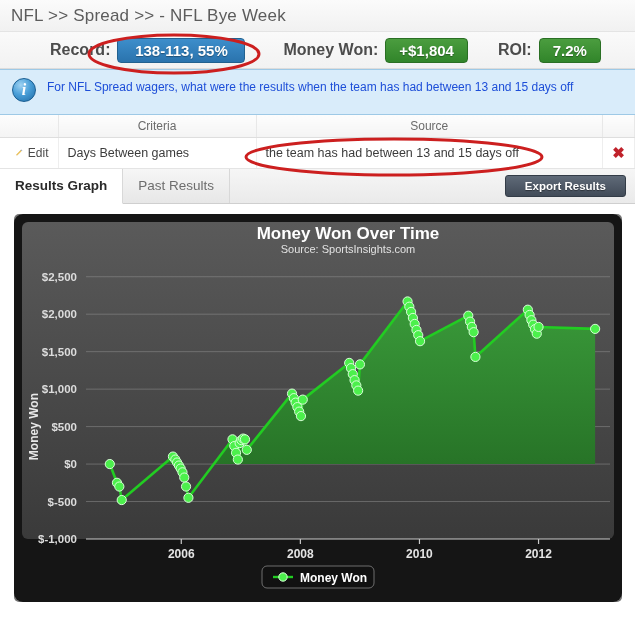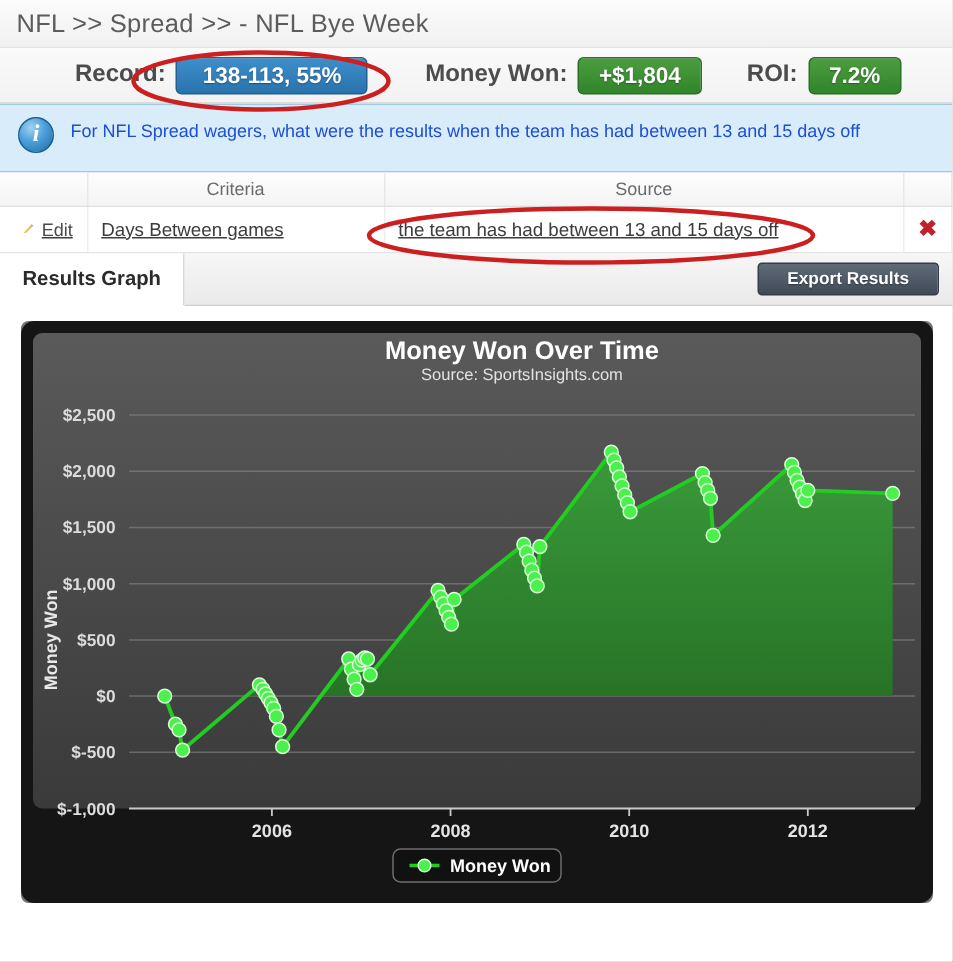--- a/index.html
+++ b/index.html
@@ -131,21 +131,20 @@
   }
   .crit-table td {
     background: #ffffff;
     border-bottom: 1px solid #e4e4e4;
     border-right: 1px solid #eeeeee;
     font-size: 12.5px;
     color: #3c3c3c;
     height: 31px;
     padding: 0 9px;
     box-sizing: border-box;
-    text-decoration: underline;
   }
   .col-edit { width: 58px; }
   .col-crit { width: 198px; }
   .col-det  { }
   .col-del  { width: 32px; }
   .edit-cell {
     display: flex; align-items: center;
     gap: 5px;
     padding-left: 6px;
   }
@@ -267,20 +266,21 @@
         <td class="col-det">the team has had between 13 and 15 days off</td>
         <td class="col-del del-cell">
           <span class="x-icon">✖</span>
         </td>
       </tr>
     </tbody>
   </table>
 
   <div class="tabbar">
     <div class="tab active">Results Graph</div>
+    <div class="tab">Past Results</div>
     <div class="tab-fill"></div>
     <div class="export-btn">Export Results</div>
   </div>
 
   <div class="chart-outer">
     <div class="chart-panel">
       <svg class="chart-svg" id="chart-svg" width="608" height="388" viewBox="0 0 608 388">
           <defs>
             <linearGradient id="pbg" x1="0" y1="0" x2="0" y2="1">
               <stop offset="0%" stop-color="#5a5a5a"></stop>

